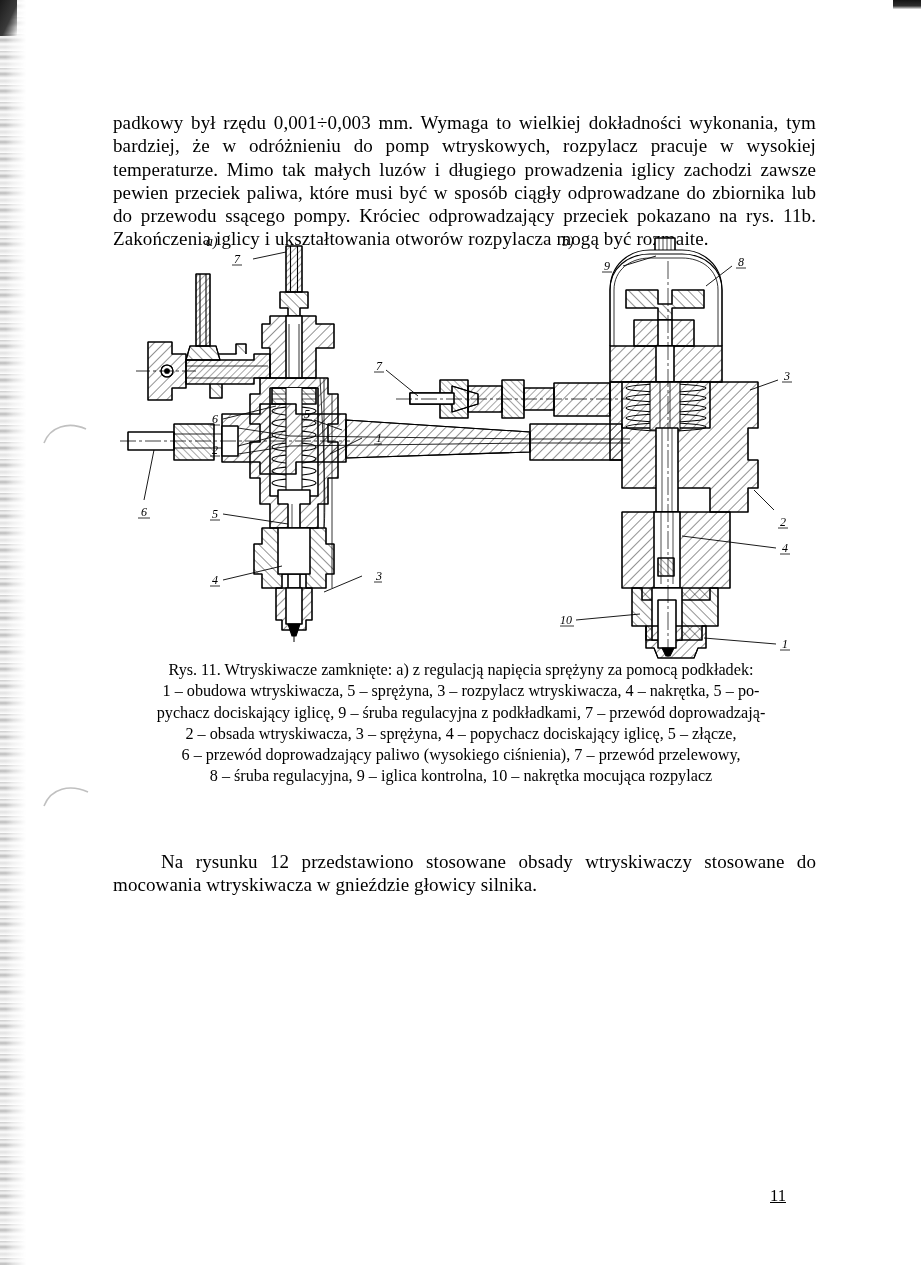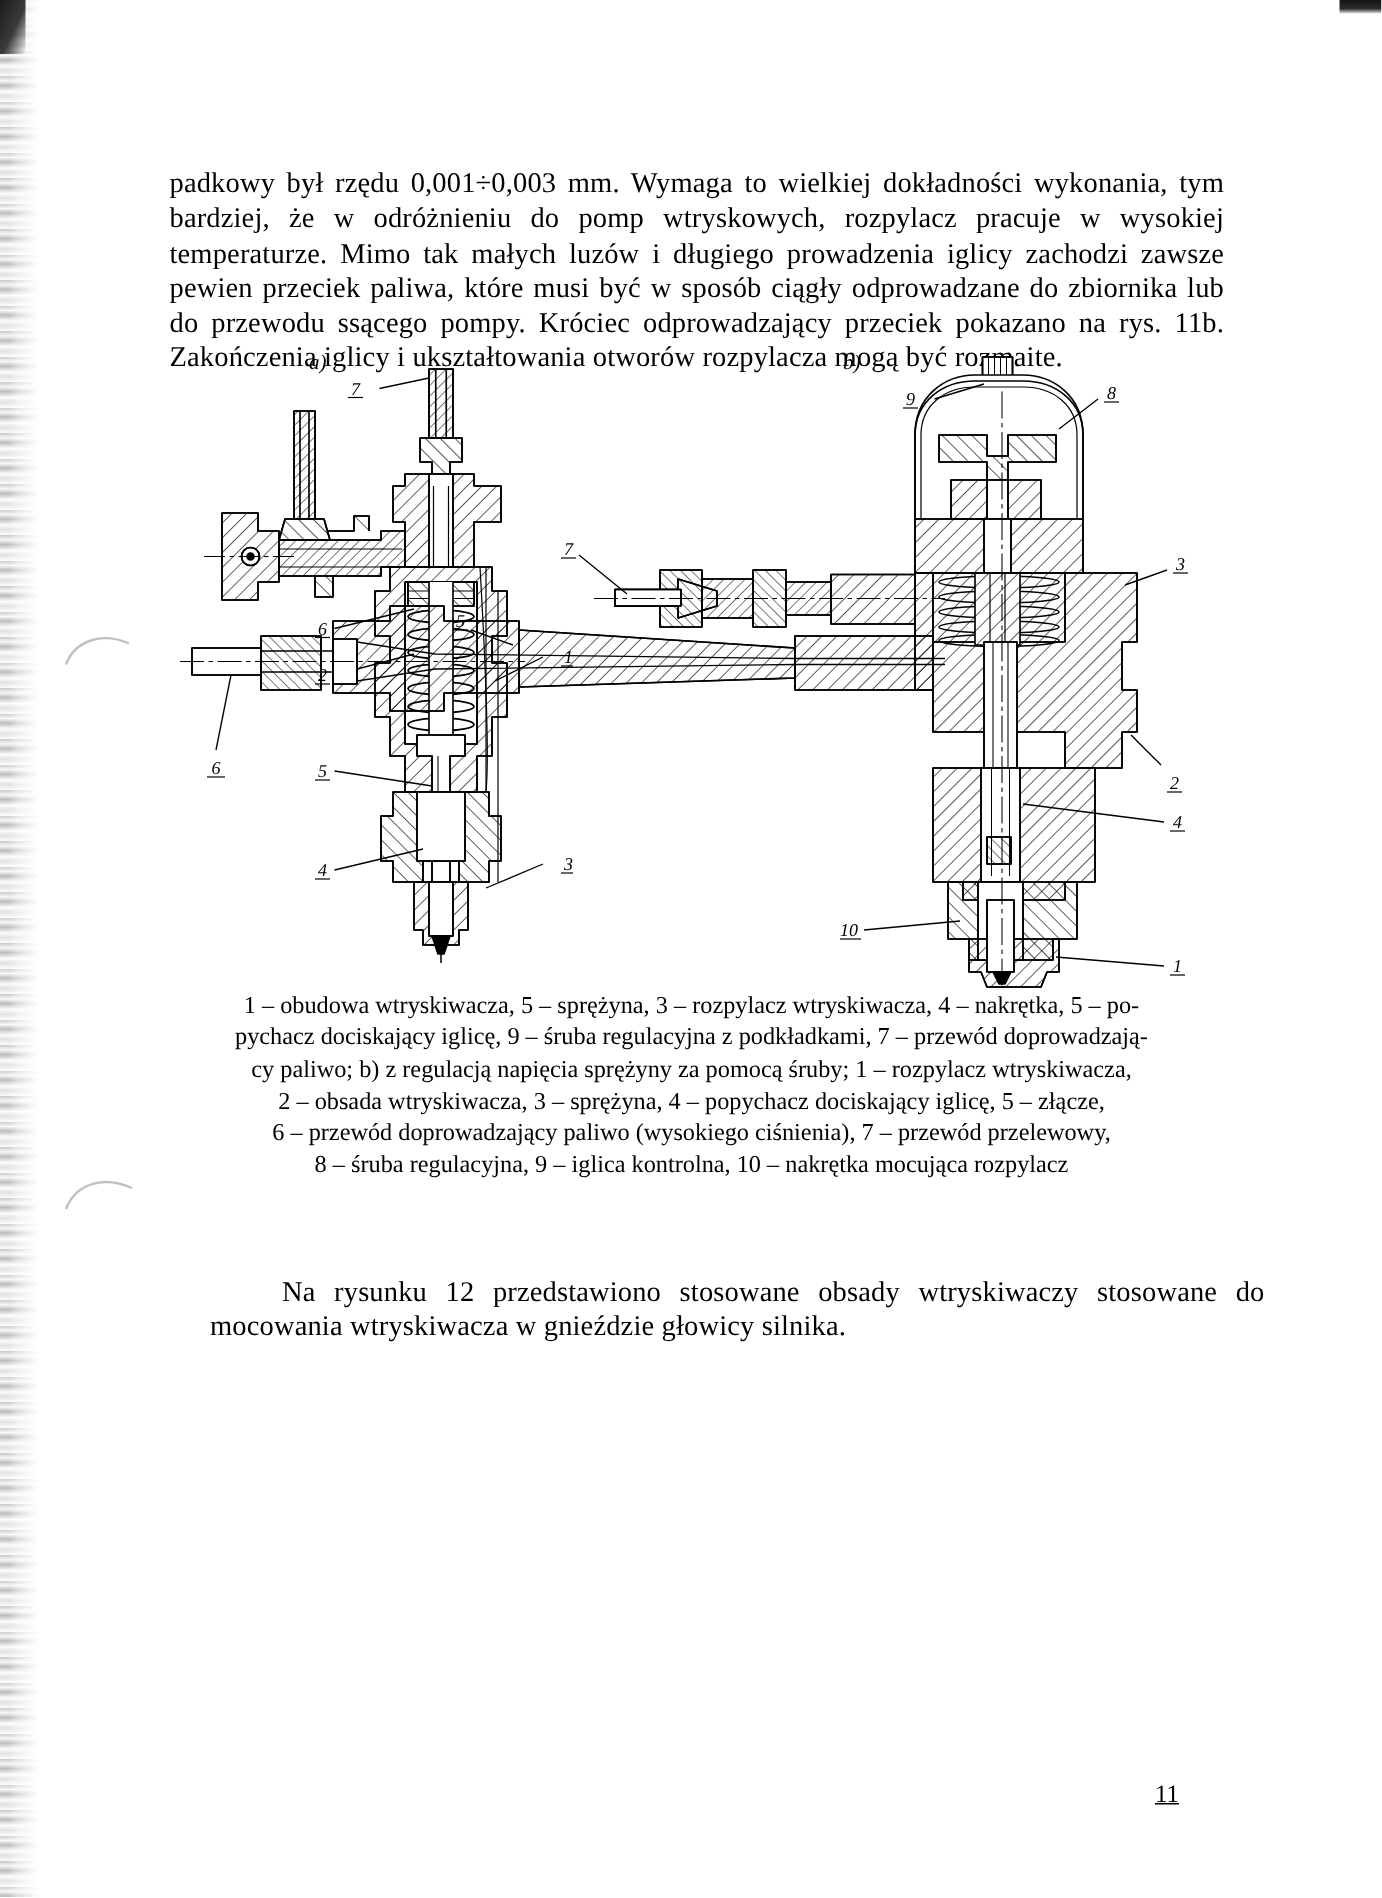--- a/index.html
+++ b/index.html
@@ -22,21 +22,21 @@
   #scan-corner-mark{position:absolute;left:893px;top:0;width:28px;height:9px;
     background:linear-gradient(to bottom,#141414 0%,#2e2e2e 65%,rgba(90,90,90,.15) 100%);
     pointer-events:none;}
   .page-curl{position:absolute;width:62px;height:30px;border:0;pointer-events:none;}
   .page-curl svg{display:block;}
 
   
   .para{position:absolute;font-size:19px;line-height:23.3px;text-align:justify;
         letter-spacing:.1px;}
   #body-para-1{left:113px;top:92px;width:703px;}
-  #body-para-2{left:113px;top:831px;width:703px;text-indent:48px;margin-left:27px;}
+  #body-para-2{left:113px;top:831px;width:703px;text-indent:48px;}
 
   #figure-caption{position:absolute;left:100px;top:660px;width:722px;
         font-size:16.2px;line-height:21.3px;text-align:center;}
   #figure-caption .cap-line{display:block;white-space:nowrap;}
 
   #page-number{position:absolute;left:770px;top:1186px;font-size:16.6px;text-decoration:underline;}
 
   
   #figure-block{position:absolute;left:110px;top:228px;width:700px;height:430px;}
   #figure-block svg{display:block;}
@@ -369,23 +369,23 @@
     </g>
 
     <text x="452" y="18" font-style="italic" font-size="14" fill="#000" stroke="none" font-family="Liberation Serif, serif">b)</text>
   </g>
 
   </g>
 </svg>
 </div>
 
 <div id="figure-caption">
+  <span class="cap-line">Rys. 11. Wtryskiwacze zamknięte: a) z regulacją napięcia sprężyny za pomocą podkładek:</span>
   <span class="cap-line">1 – obudowa wtryskiwacza, 5 – sprężyna, 3 – rozpylacz wtryskiwacza, 4 – nakrętka, 5 – po-</span>
   <span class="cap-line">pychacz dociskający iglicę, 9 – śruba regulacyjna z podkładkami, 7 – przewód doprowadzają-</span>
-  <span class="cap-line">cy paliwo; b) z regulacją napięcia sprężyny za pomocą śruby; 1 – rozpylacz wtryskiwacza,</span>
   <span class="cap-line">2 – obsada wtryskiwacza, 3 – sprężyna, 4 – popychacz dociskający iglicę, 5 – złącze,</span>
   <span class="cap-line">6 – przewód doprowadzający paliwo (wysokiego ciśnienia), 7 – przewód przelewowy,</span>
   <span class="cap-line">8 – śruba regulacyjna, 9 – iglica kontrolna, 10 – nakrętka mocująca rozpylacz</span>
 </div>
 
 <p class="para" id="body-para-2">Na rysunku 12 przedstawiono stosowane obsady wtryskiwaczy stosowane do mocowania wtryskiwacza w gnieździe głowicy silnika.</p>
 
 <div id="page-number">11</div>
 
 </body></html>

